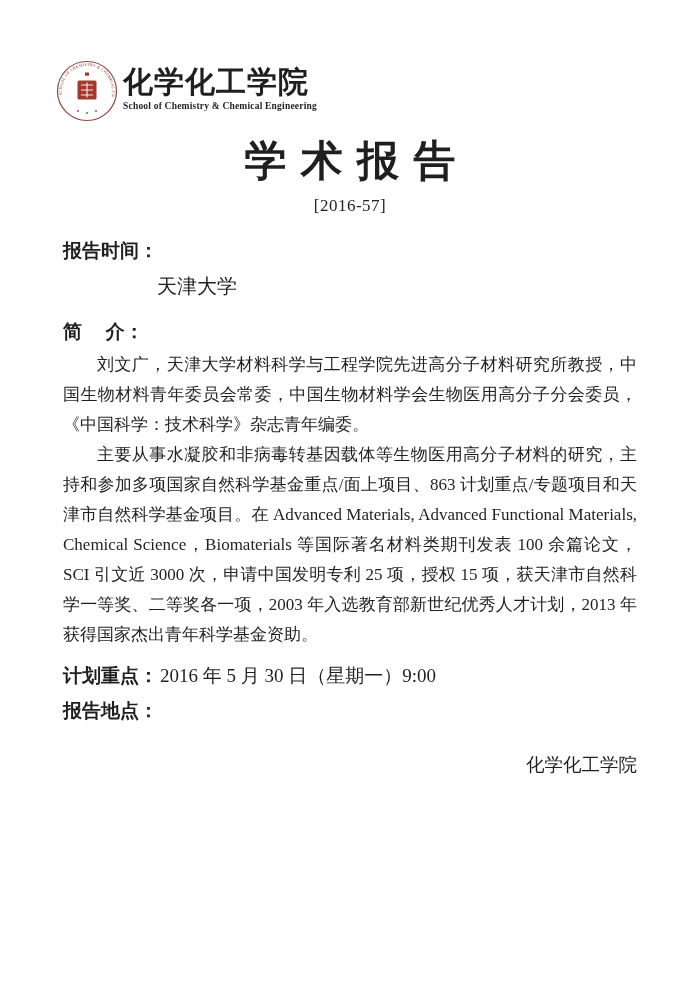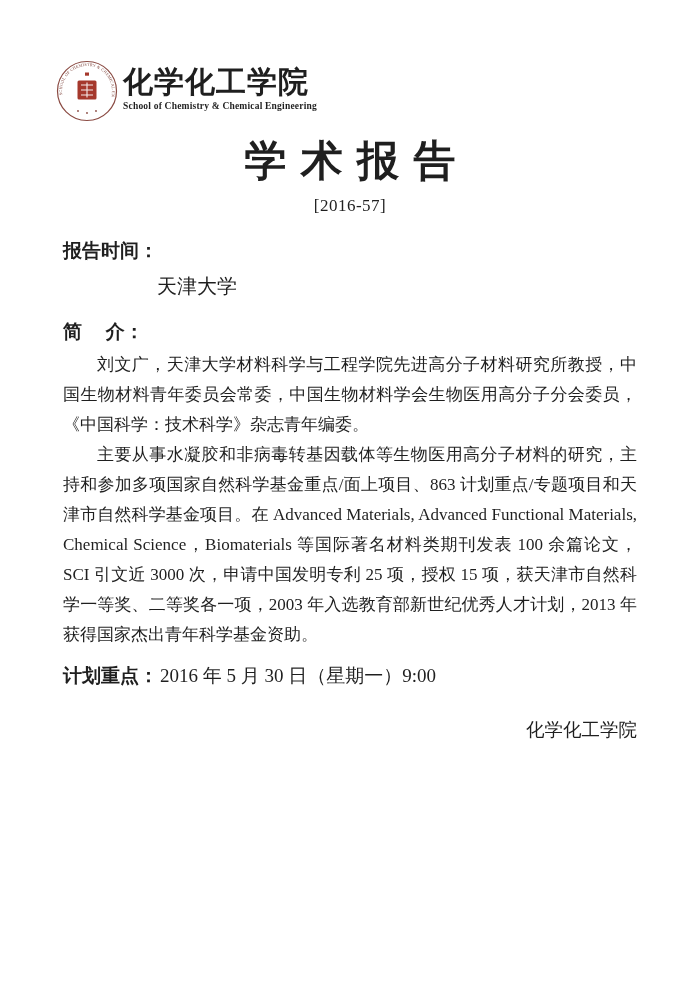--- a/index.html
+++ b/index.html
@@ -85,20 +85,21 @@
       <p>刘文广，天津大学材料科学与工程学院先进高分子材料研究所教授，中国生物材料青年委员会常委，中国生物材料学会生物医用高分子分会委员，《中国科学：技术科学》杂志青年编委。</p>
       <p>主要从事水凝胶和非病毒转基因载体等生物医用高分子材料的研究，主持和参加多项国家自然科学基金重点/面上项目、863 计划重点/专题项目和天津市自然科学基金项目。在 Advanced Materials, Advanced Functional Materials, Chemical Science，Biomaterials 等国际著名材料类期刊发表 100 余篇论文，SCI 引文近 3000 次，申请中国发明专利 25 项，授权 15 项，获天津市自然科学一等奖、二等奖各一项，2003 年入选教育部新世纪优秀人才计划，2013 年获得国家杰出青年科学基金资助。</p>
     </div>
 
     <div class="schedule">
       <div class="meta-row">
         <span class="label">计划重点：</span>
         <span class="value">2016 年 5 月 30 日（星期一）9:00</span>
       </div>
       <div class="meta-row">
+        <span class="label">报告地点：</span>
       </div>
     </div>
 
     <div class="footer">
       <div>化学化工学院</div>
     </div>
 
   </main>
 </div>
 

